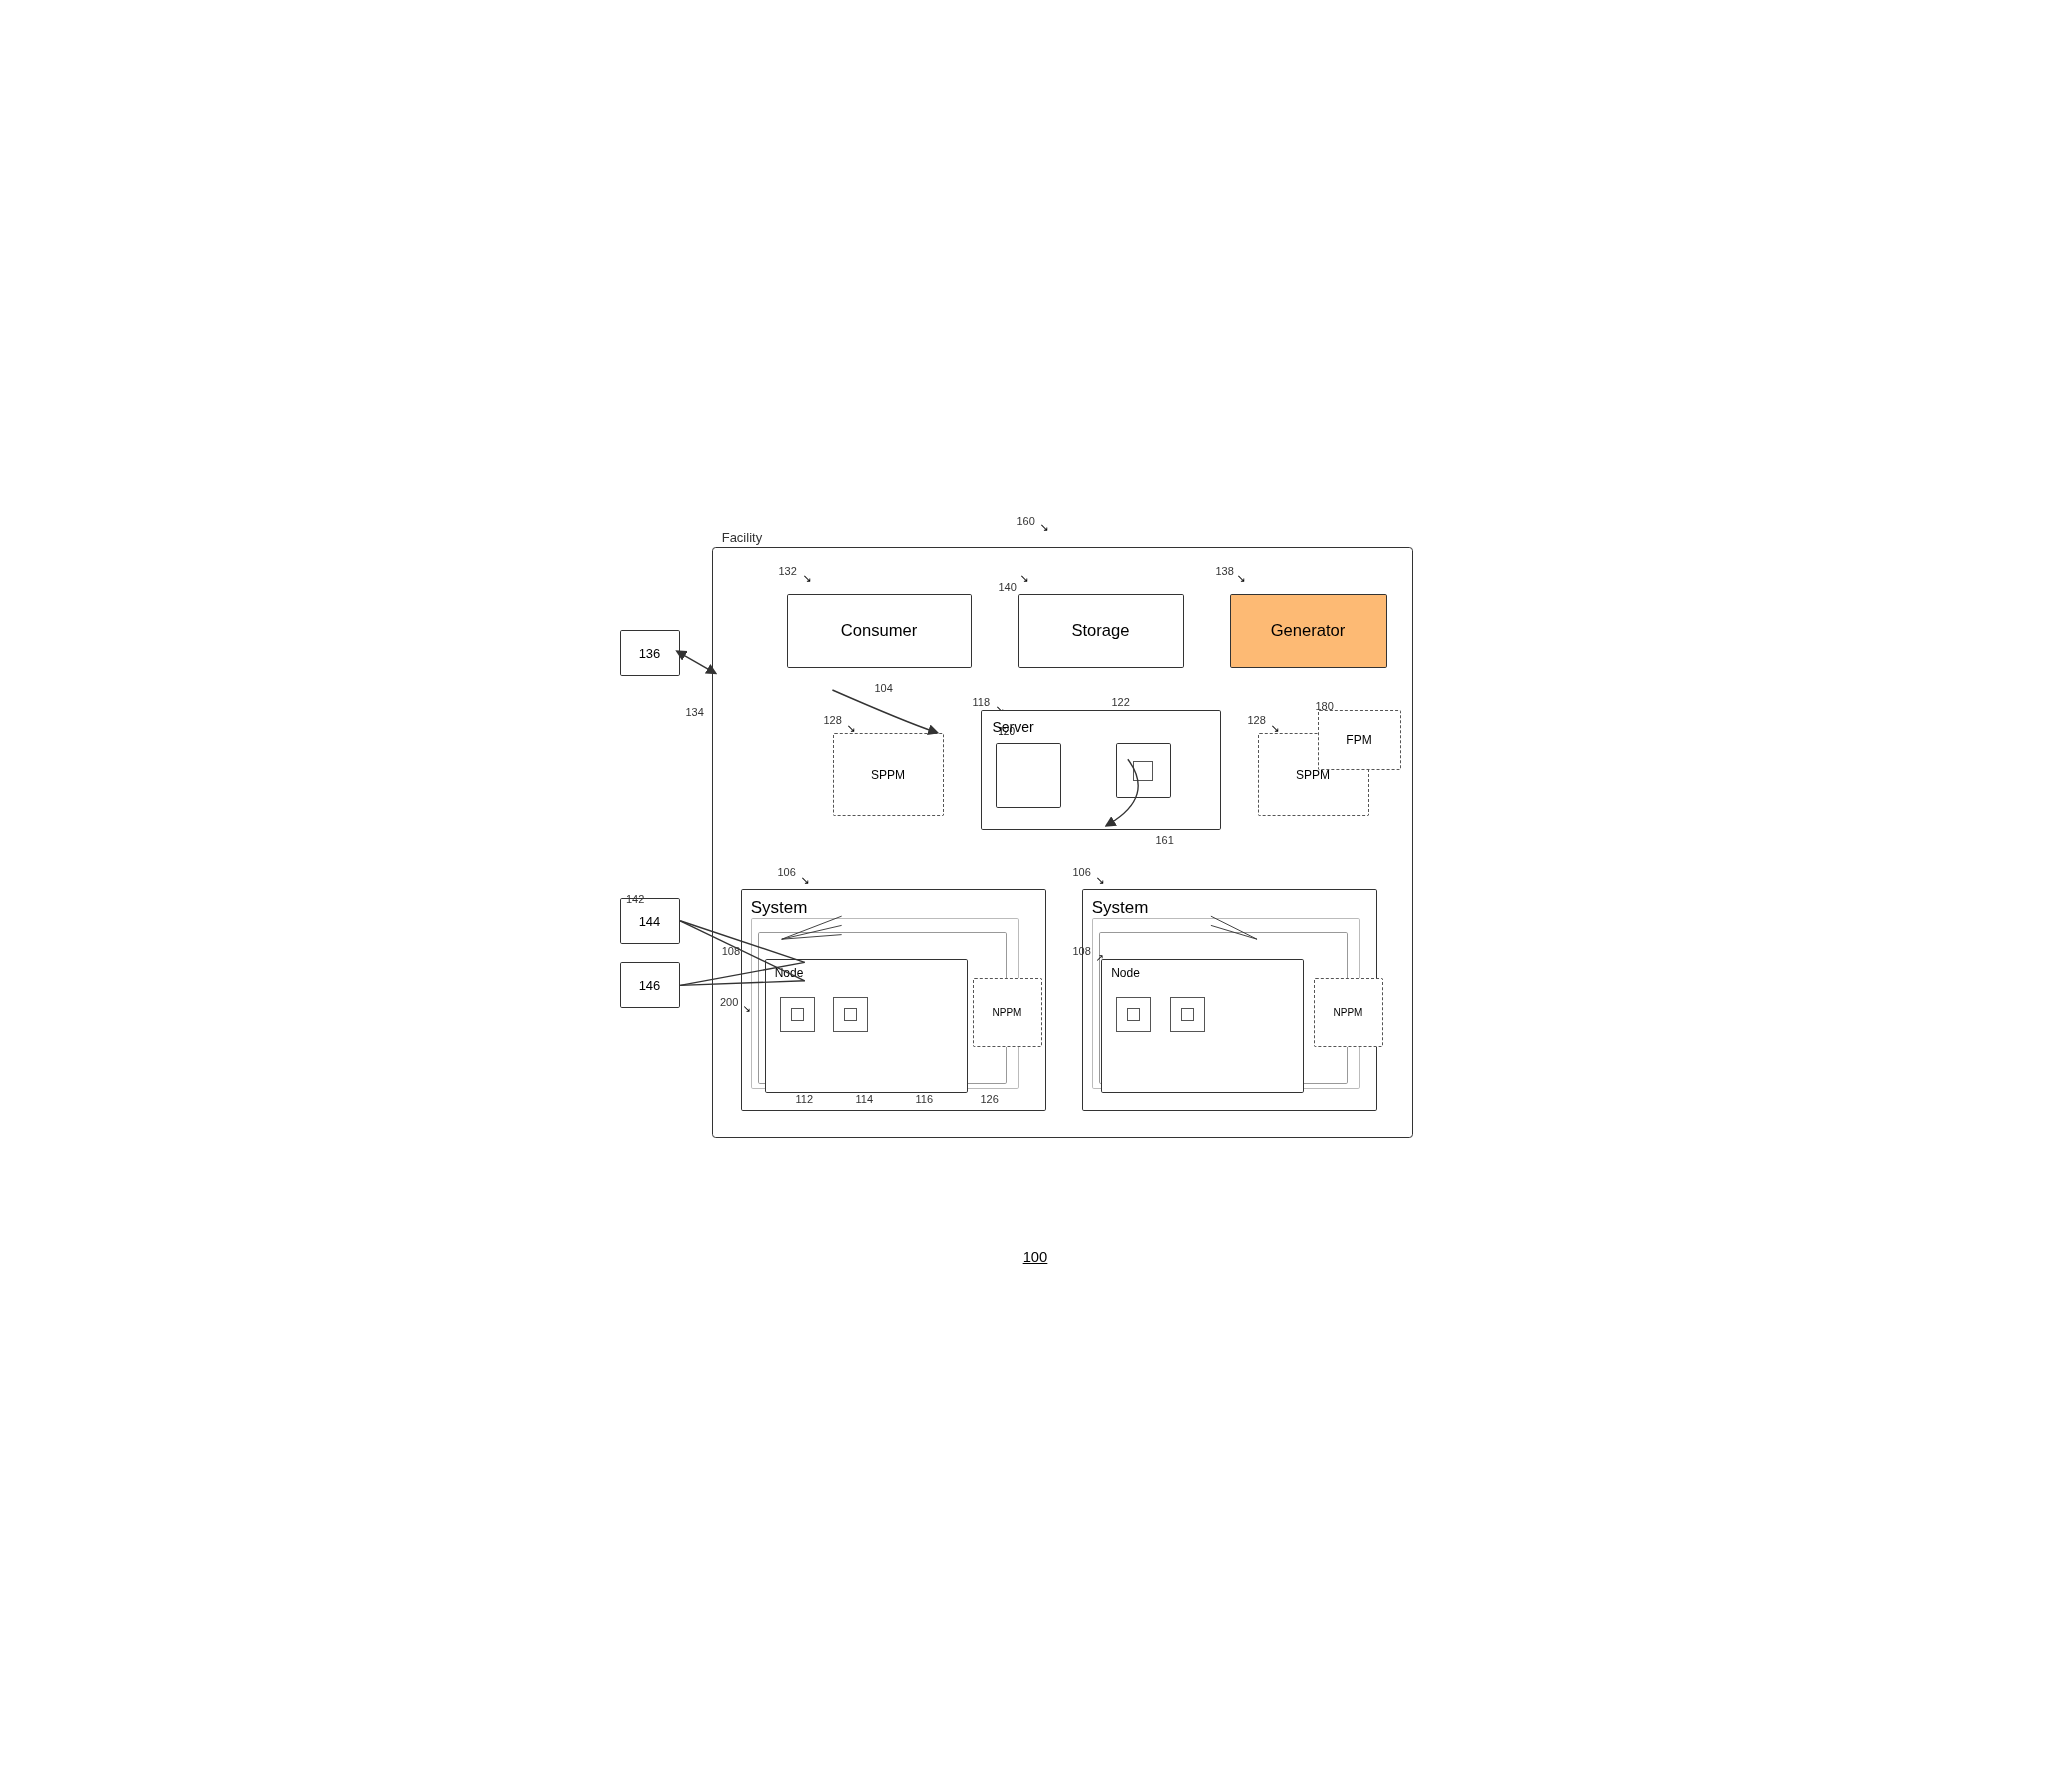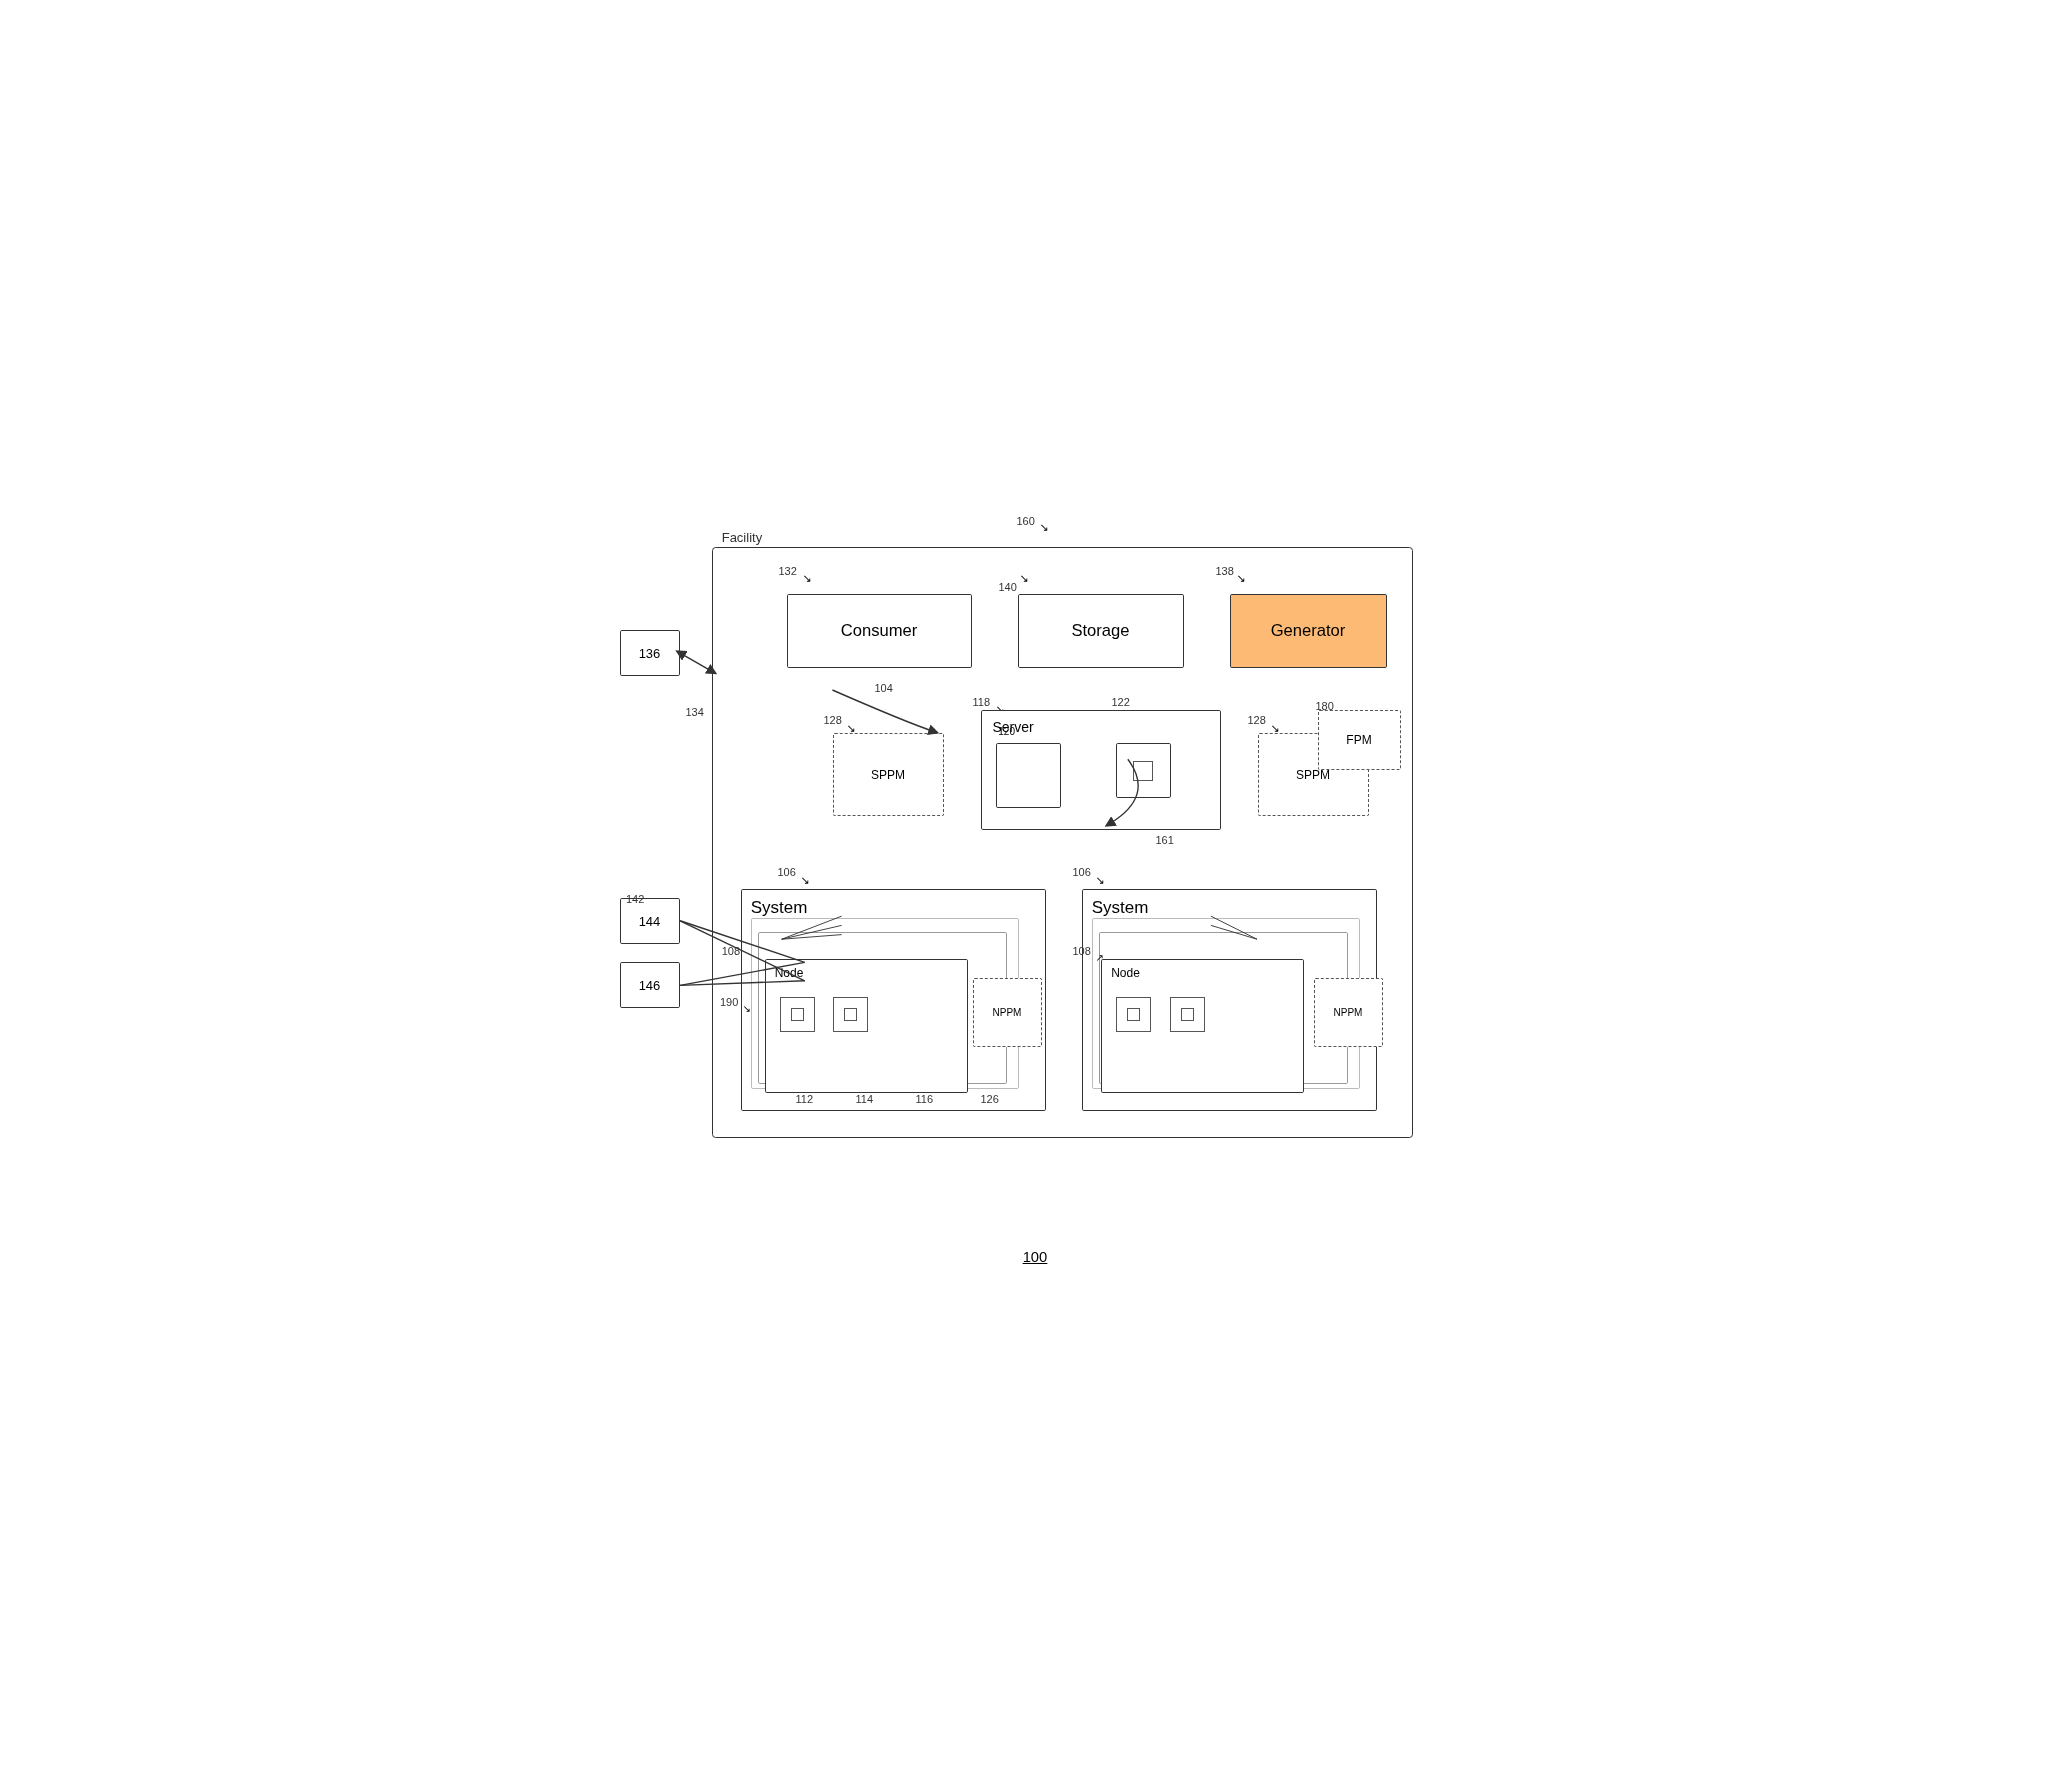--- a/index.html
+++ b/index.html
@@ -433,21 +433,21 @@
       </div>
 
       <div class="nppm-box">
         <span>NPPM</span>
       </div>
     </div>
 
     <span class="lbl" style="top:397px; left:9.2px;">108</span>
     <span class="lbl" style="top:397px; left:360px;">108</span>
     <span style="position:absolute;top:404px;left:383px;font-size:10px;">↗</span>
-    <span class="lbl" style="top:448px; left:7.4px;">190</span>
+    <span class="lbl" style="top:448px; left:7.4px;">200</span>
     <span style="position:absolute;top:455px;left:30px;font-size:10px;">↘</span>
 
     <span class="lbl" style="top:545px; left:83px;">112</span>
     <span class="lbl" style="top:545px; left:143px;">114</span>
     <span class="lbl" style="top:545px; left:203px;">116</span>
     <span class="lbl" style="top:545px; left:268px;">126</span>
 
   </div>
 
   <div class="ext-box ext-136">

